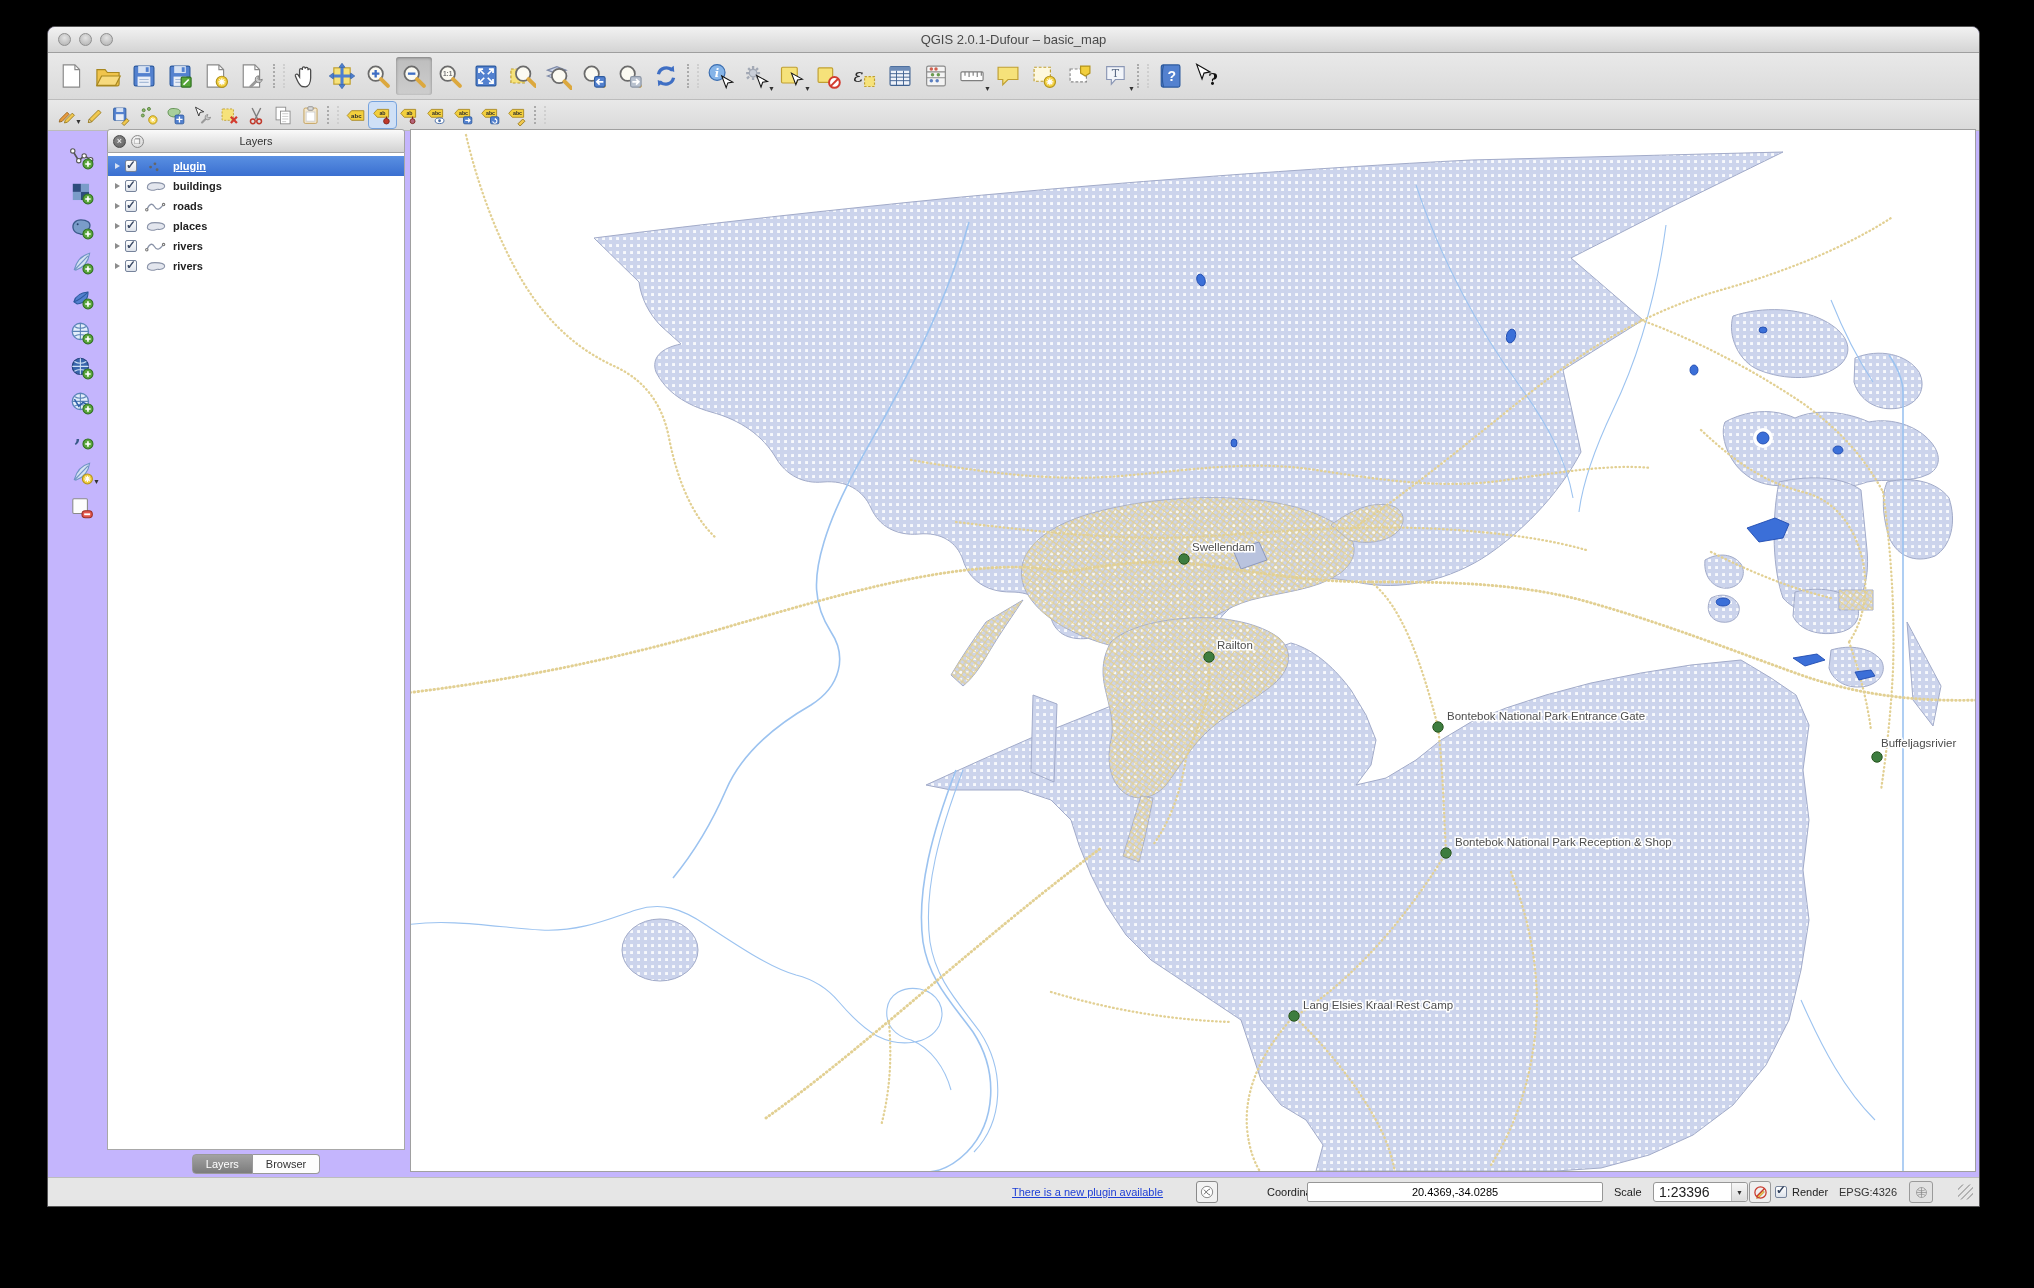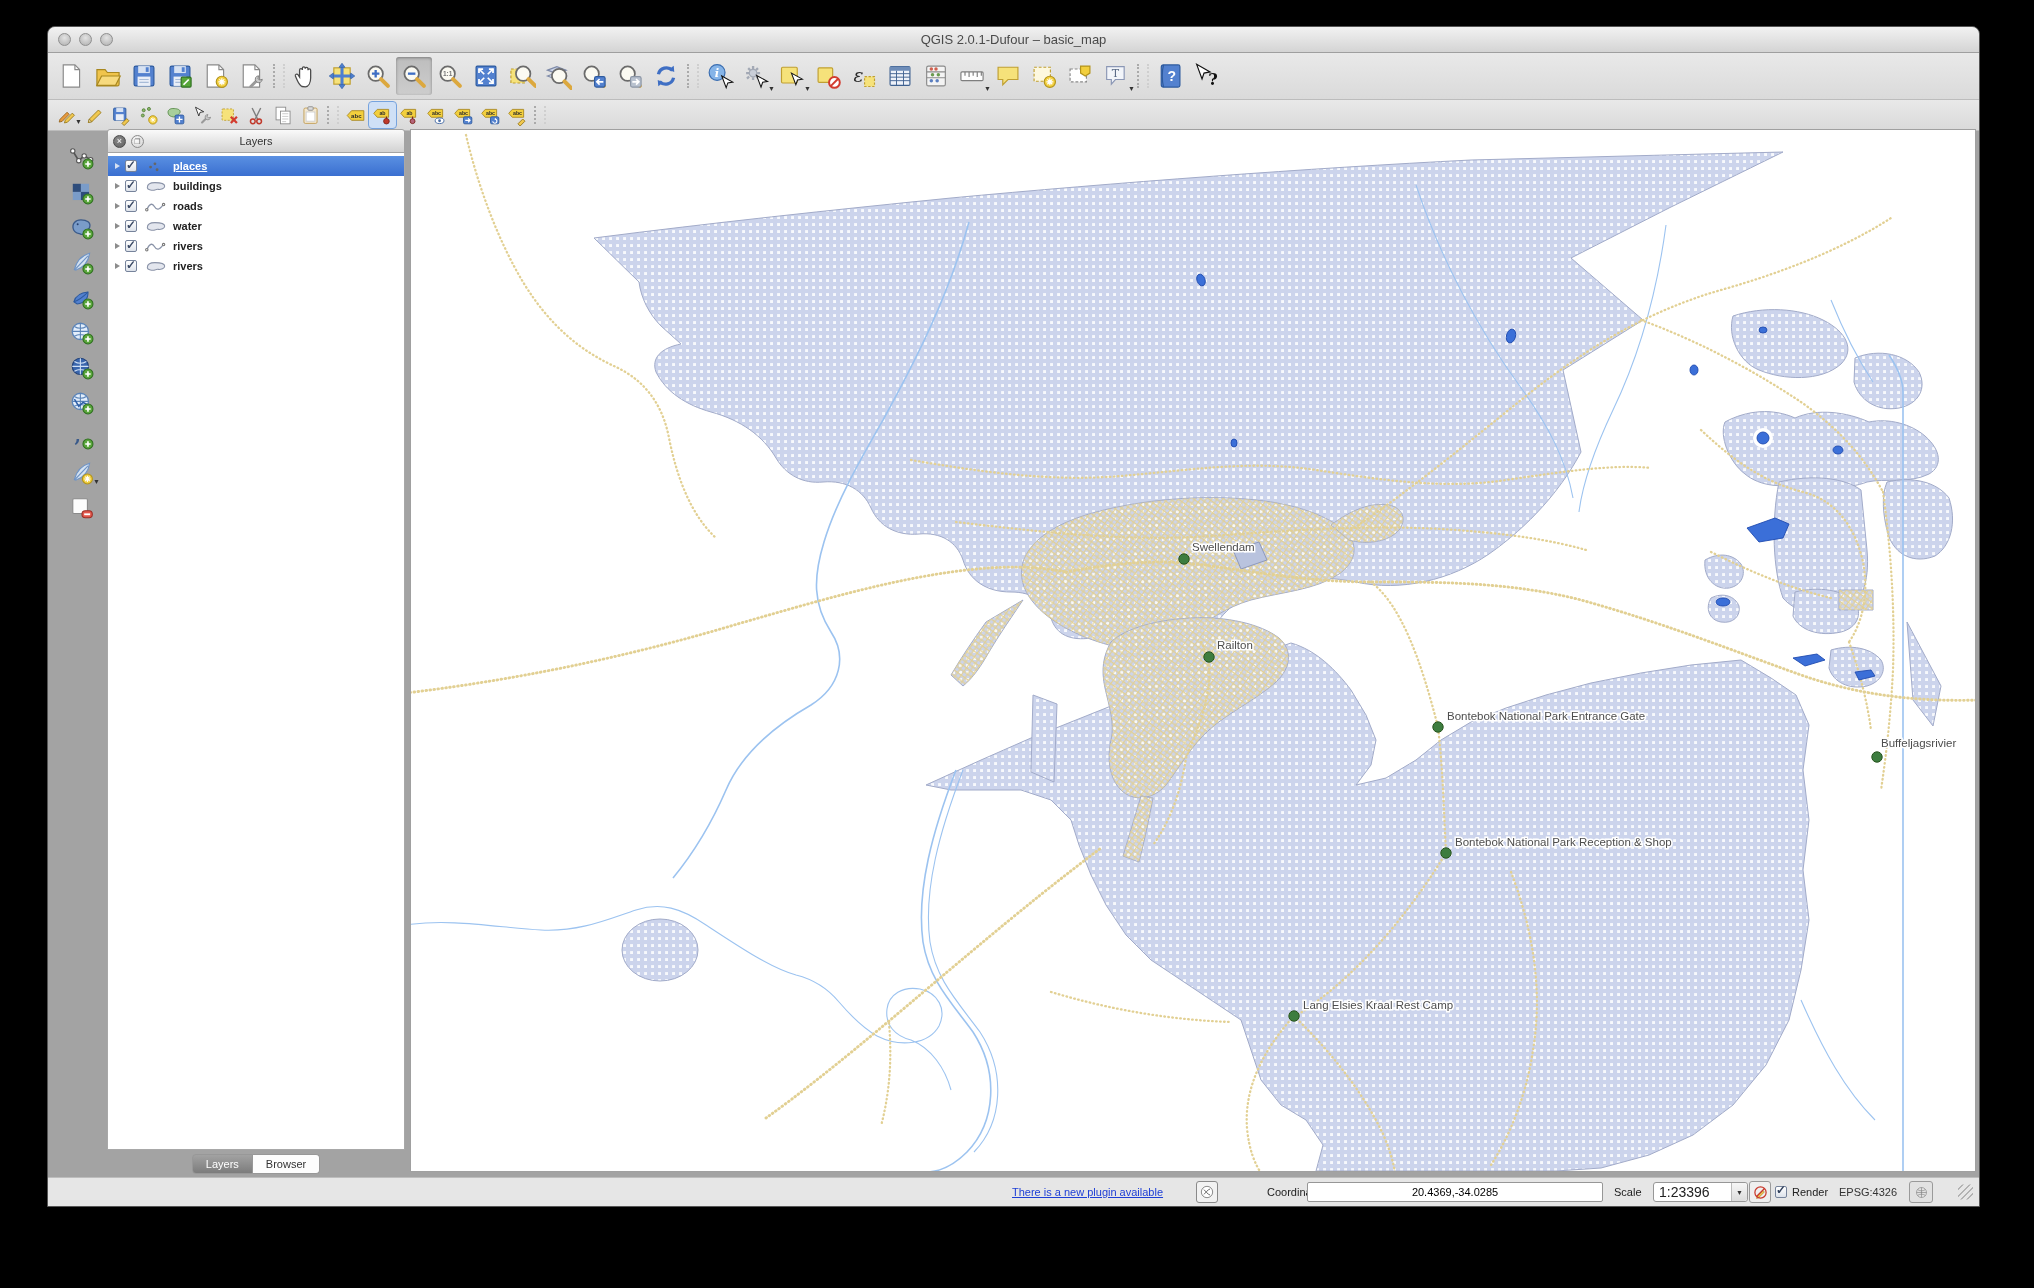--- a/index.html
+++ b/index.html
@@ -1,19 +1,19 @@
 <!DOCTYPE html>
 <html style="--landuse: #ccd4ec; --luline: #a2abc9; --road: #e2d093; --river: #9cc3f0; --water: #3b6fd8; --waterline: #1f4bb0; --lbltext: #4d4d4d;"><head>
 <meta charset="utf-8">
 <style>
   html,body{margin:0;padding:0;background:#000;width:2034px;height:1288px;
     font-family:"Liberation Sans",sans-serif;-webkit-font-smoothing:antialiased;}
   .screen{position:relative;width:2034px;height:1288px;background:#000;overflow:hidden;}
   .window{position:absolute;left:47px;top:26px;width:1933px;height:1181px;
-    background:#a3a3a3;border-radius:8px 8px 0 0;border:1px solid #555;box-sizing:border-box;
+    background:#c4b5fd;border-radius:8px 8px 0 0;border:1px solid #555;box-sizing:border-box;
     box-shadow:0 10px 40px rgba(0,0,0,.7);}
   
   .titlebar{position:relative;height:25px;border-radius:7px 7px 0 0;
     background:linear-gradient(#f2f2f2,#d4d4d4);border-bottom:1px solid #9f9f9f;}
   .traffic{position:absolute;left:10px;top:6px;display:flex;gap:8px;}
   .tl{width:13px;height:13px;border-radius:50%;border:1px solid #8f8f8f;box-sizing:border-box;
     background:radial-gradient(circle at 50% 35%,#e3e3e3,#aeaeae);}
   .title{text-align:center;line-height:25px;font-size:13px;color:#4a4a4a;}
   
   .toolbar{display:flex;align-items:center;background:linear-gradient(#e9e9e9,#dadada);
@@ -603,21 +603,21 @@
         </div>
         <div class="layer-list" id="layer-list">
             <div class="lrow sel">
               <span class="larrow"></span>
               <span class="lcheck"></span>
               <svg class="lsym" viewBox="0 0 20 12">
                 <circle cx="9" cy="3.5" r="1.3" fill="#666"></circle>
                 <circle cx="5" cy="6.5" r="1.3" fill="#666"></circle>
                 <circle cx="11" cy="9" r="1.3" fill="#666"></circle>
               </svg>
-              <span class="lname">places</span>
+              <span class="lname">plugin</span>
             </div>
             <div class="lrow">
               <span class="larrow"></span>
               <span class="lcheck"></span>
               <svg class="lsym" viewBox="0 0 20 12">
                 <path d="M2 7c0-3 3-4.6 7-4.6 4.5 0 9 .8 9 3.2 0 1.8-1.8 2.6-3.6 3-2 .5-2.8-.6-4.8.3-2.4 1-7.6.6-7.6-1.9z" fill="#e3e6ee" stroke="#8a93a8"></path>
               </svg>
               <span class="lname">buildings</span>
             </div>
             <div class="lrow">
@@ -629,21 +629,21 @@
                 <circle cx="17" cy="4.2" r="1.1" fill="#fff" stroke="#777"></circle>
               </svg>
               <span class="lname">roads</span>
             </div>
             <div class="lrow">
               <span class="larrow"></span>
               <span class="lcheck"></span>
               <svg class="lsym" viewBox="0 0 20 12">
                 <path d="M2 7c0-3 3-4.6 7-4.6 4.5 0 9 .8 9 3.2 0 1.8-1.8 2.6-3.6 3-2 .5-2.8-.6-4.8.3-2.4 1-7.6.6-7.6-1.9z" fill="#e3e6ee" stroke="#8a93a8"></path>
               </svg>
-              <span class="lname">water</span>
+              <span class="lname">places</span>
             </div>
             <div class="lrow">
               <span class="larrow"></span>
               <span class="lcheck"></span>
               <svg class="lsym" viewBox="0 0 20 12">
                 <path d="M1.5 9C4 3.5 6.5 2.5 8.5 6s4.5 3.5 8-1.5" fill="none" stroke="#8a93a8" stroke-width="1.2"></path>
                 <circle cx="1.5" cy="9" r="1.1" fill="#fff" stroke="#777"></circle>
                 <circle cx="17" cy="4.2" r="1.1" fill="#fff" stroke="#777"></circle>
               </svg>
               <span class="lname">rivers</span>

